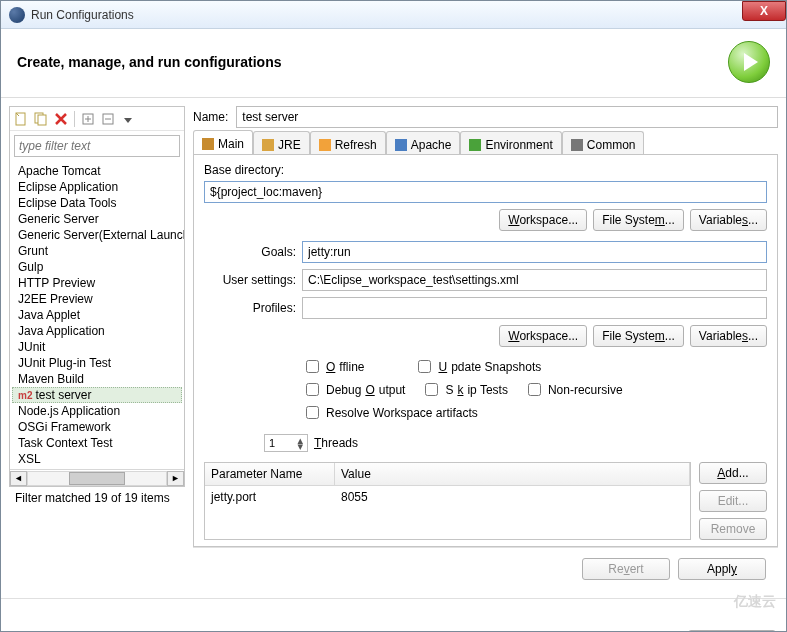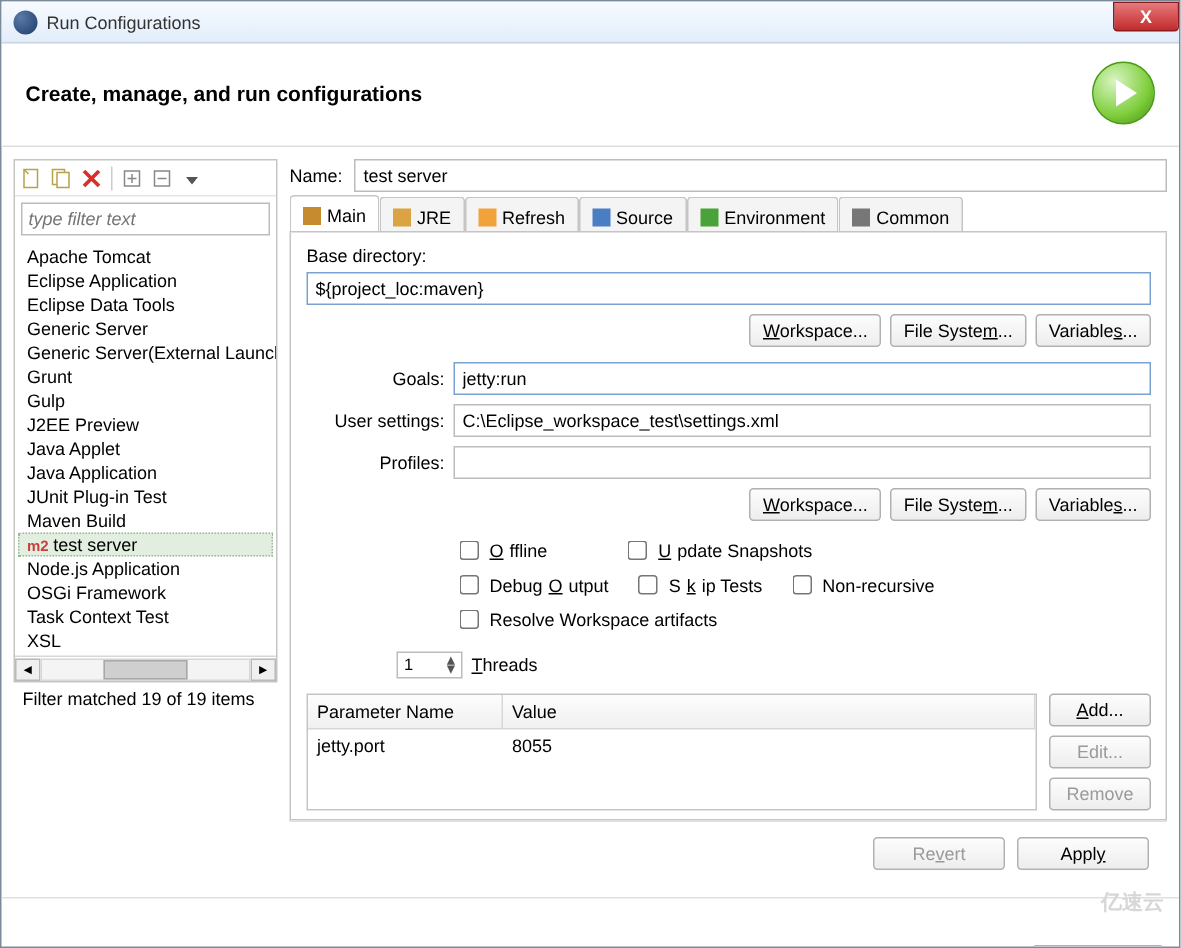--- a/index.html
+++ b/index.html
@@ -131,23 +131,25 @@
       </div>
       <input class="filter-input" readonly="" placeholder="type filter text" style="">
       <div class="tree" id="tree">
           <div class="tree-item"><span>Apache Tomcat</span></div>
           <div class="tree-item"><span>Eclipse Application</span></div>
           <div class="tree-item"><span>Eclipse Data Tools</span></div>
           <div class="tree-item"><span>Generic Server</span></div>
           <div class="tree-item"><span>Generic Server(External Launch)</span></div>
           <div class="tree-item"><span>Grunt</span></div>
           <div class="tree-item"><span>Gulp</span></div>
+          <div class="tree-item"><span>HTTP Preview</span></div>
           <div class="tree-item"><span>J2EE Preview</span></div>
           <div class="tree-item"><span>Java Applet</span></div>
           <div class="tree-item"><span>Java Application</span></div>
+          <div class="tree-item"><span>JUnit</span></div>
           <div class="tree-item"><span>JUnit Plug-in Test</span></div>
           <div class="tree-item"><span>Maven Build</span></div>
           <div class="tree-item selected"><span class="m2">m2</span><span>test server</span></div>
           <div class="tree-item"><span>Node.js Application</span></div>
           <div class="tree-item"><span>OSGi Framework</span></div>
           <div class="tree-item"><span>Task Context Test</span></div>
           <div class="tree-item"><span>XSL</span></div>
         </div>
       <div class="hscroll">
         <div class="hs-btn">◄</div>
@@ -173,21 +175,21 @@
         <div class="tab">
           <span class="tab-icon" style="background: rgb(217, 164, 65);"></span>
           <span>JRE</span>
         </div>
         <div class="tab">
           <span class="tab-icon" style="background: rgb(242, 162, 58);"></span>
           <span>Refresh</span>
         </div>
         <div class="tab">
           <span class="tab-icon" style="background: rgb(74, 126, 194);"></span>
-          <span>Source</span>
+          <span>Apache</span>
         </div>
         <div class="tab">
           <span class="tab-icon" style="background: rgb(74, 162, 58);"></span>
           <span>Environment</span>
         </div>
         <div class="tab">
           <span class="tab-icon" style="background: rgb(119, 119, 119);"></span>
           <span>Common</span>
         </div>
       </div>

